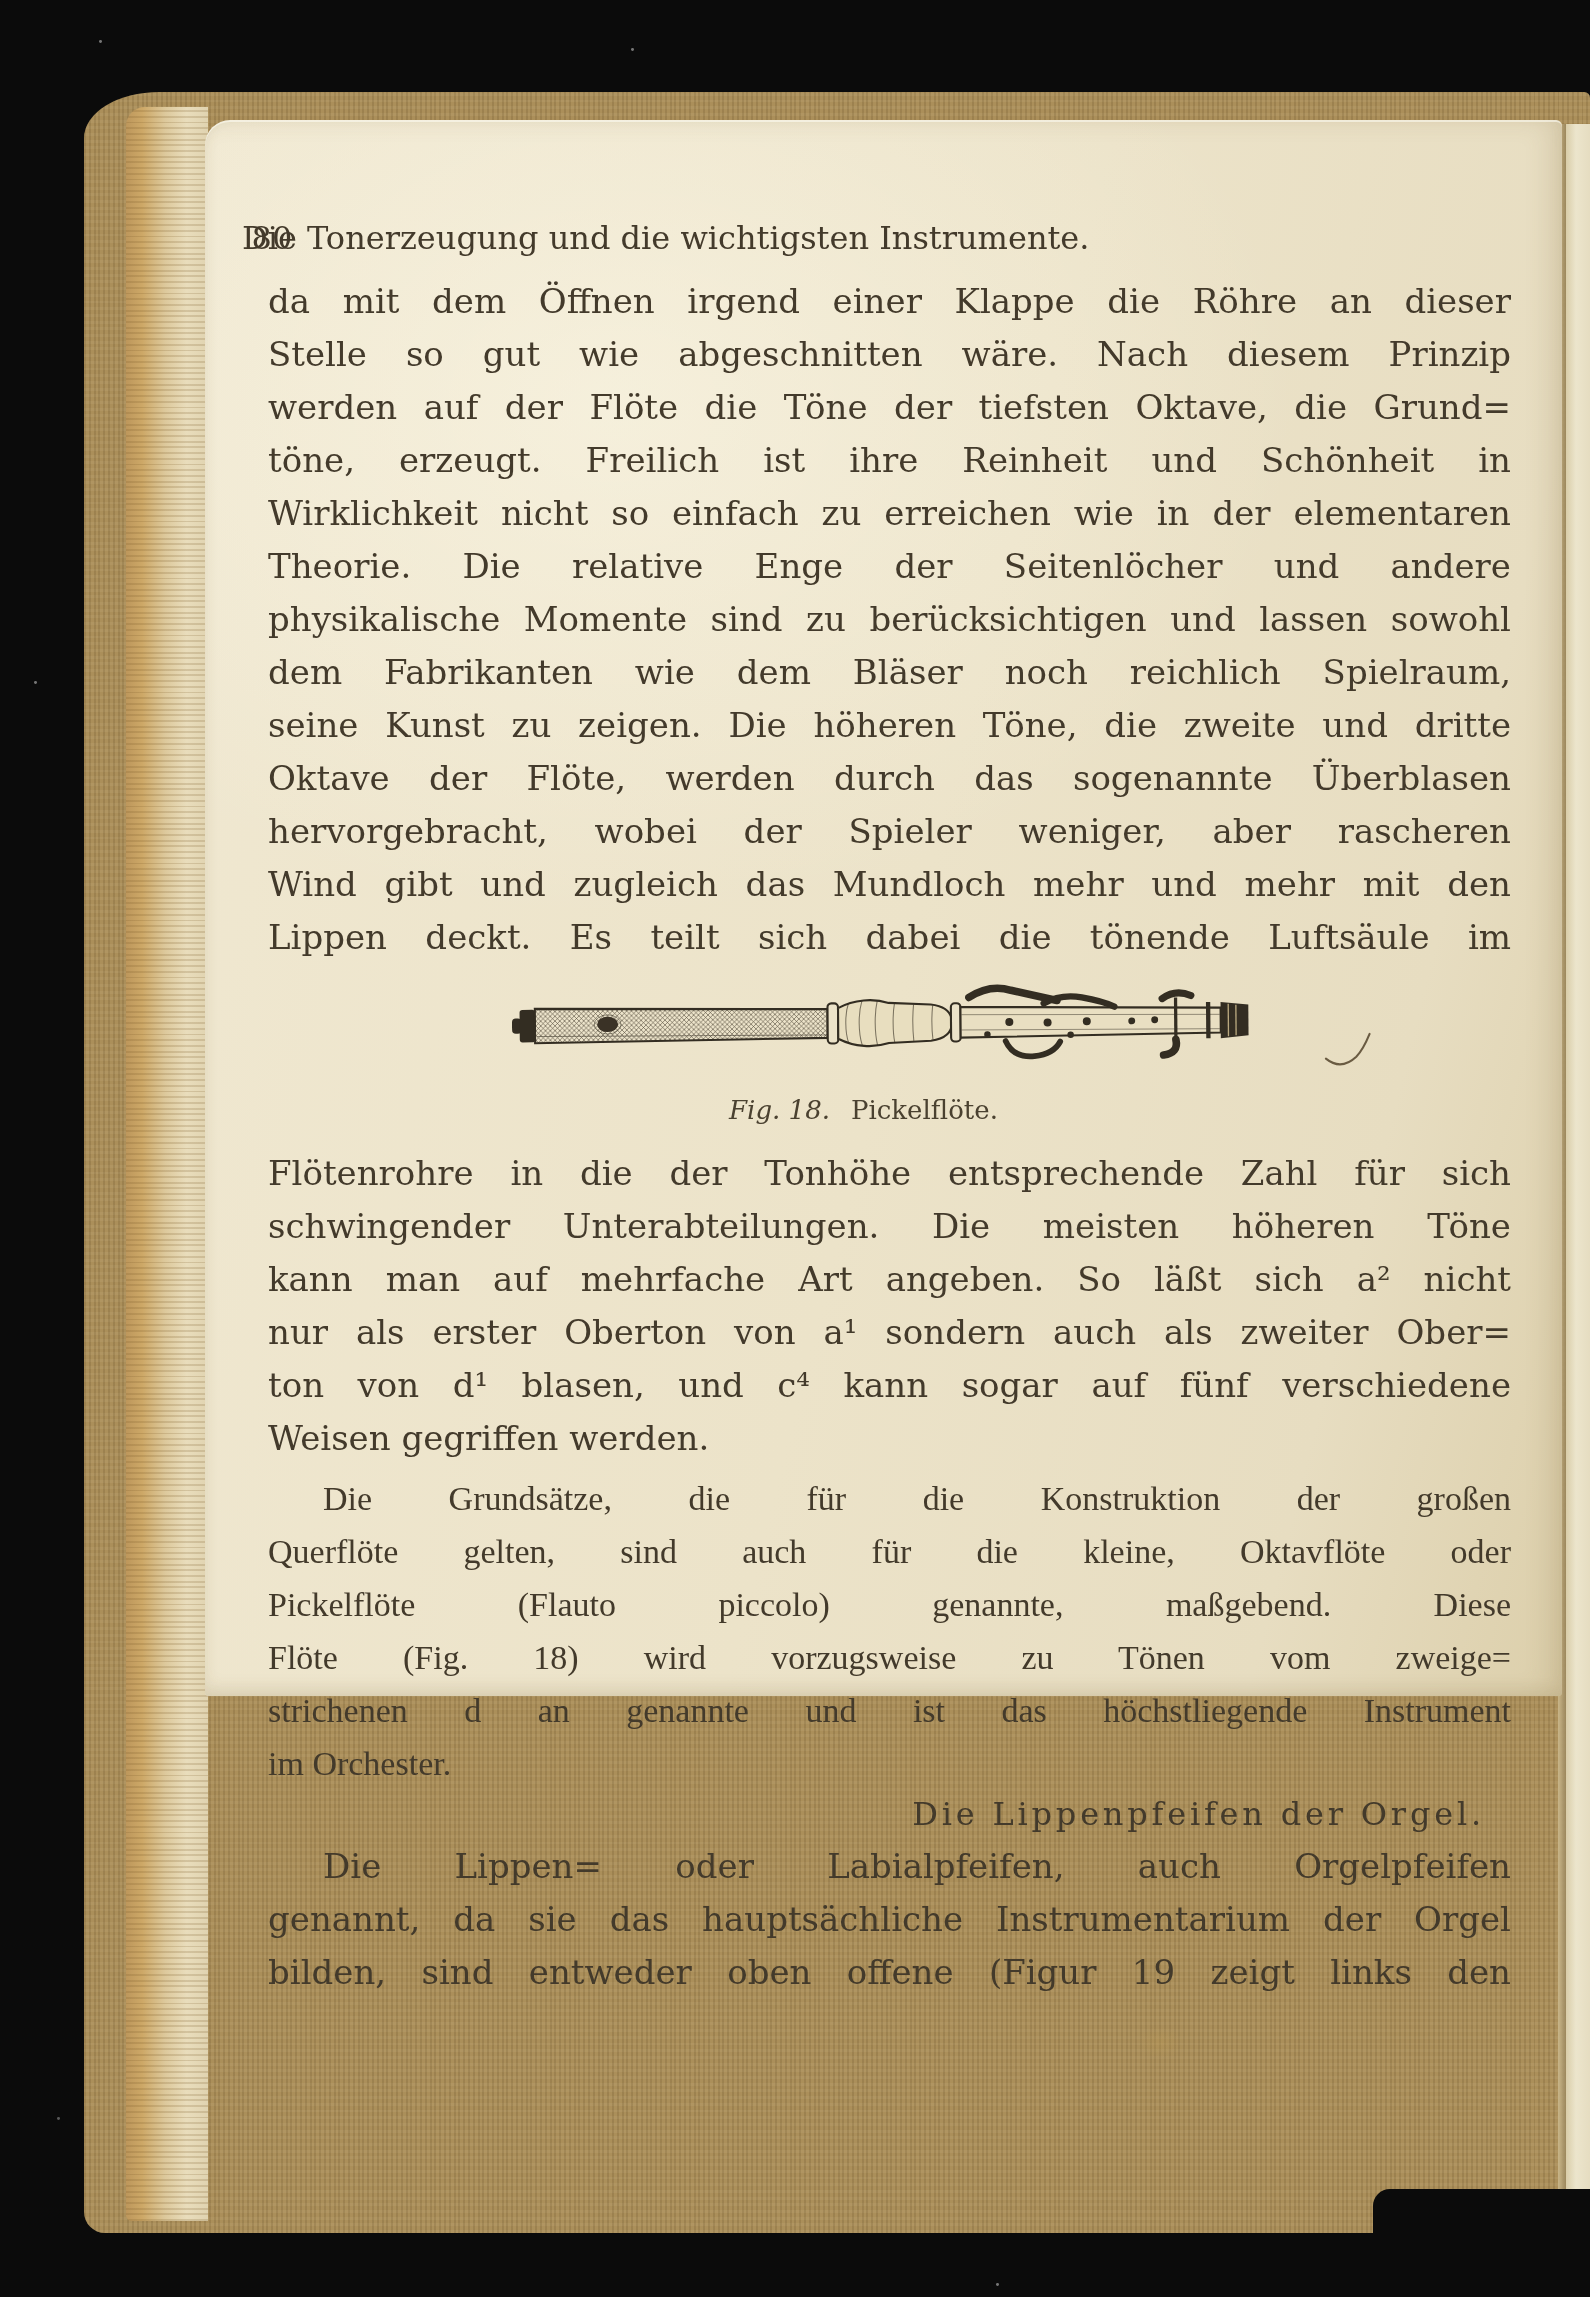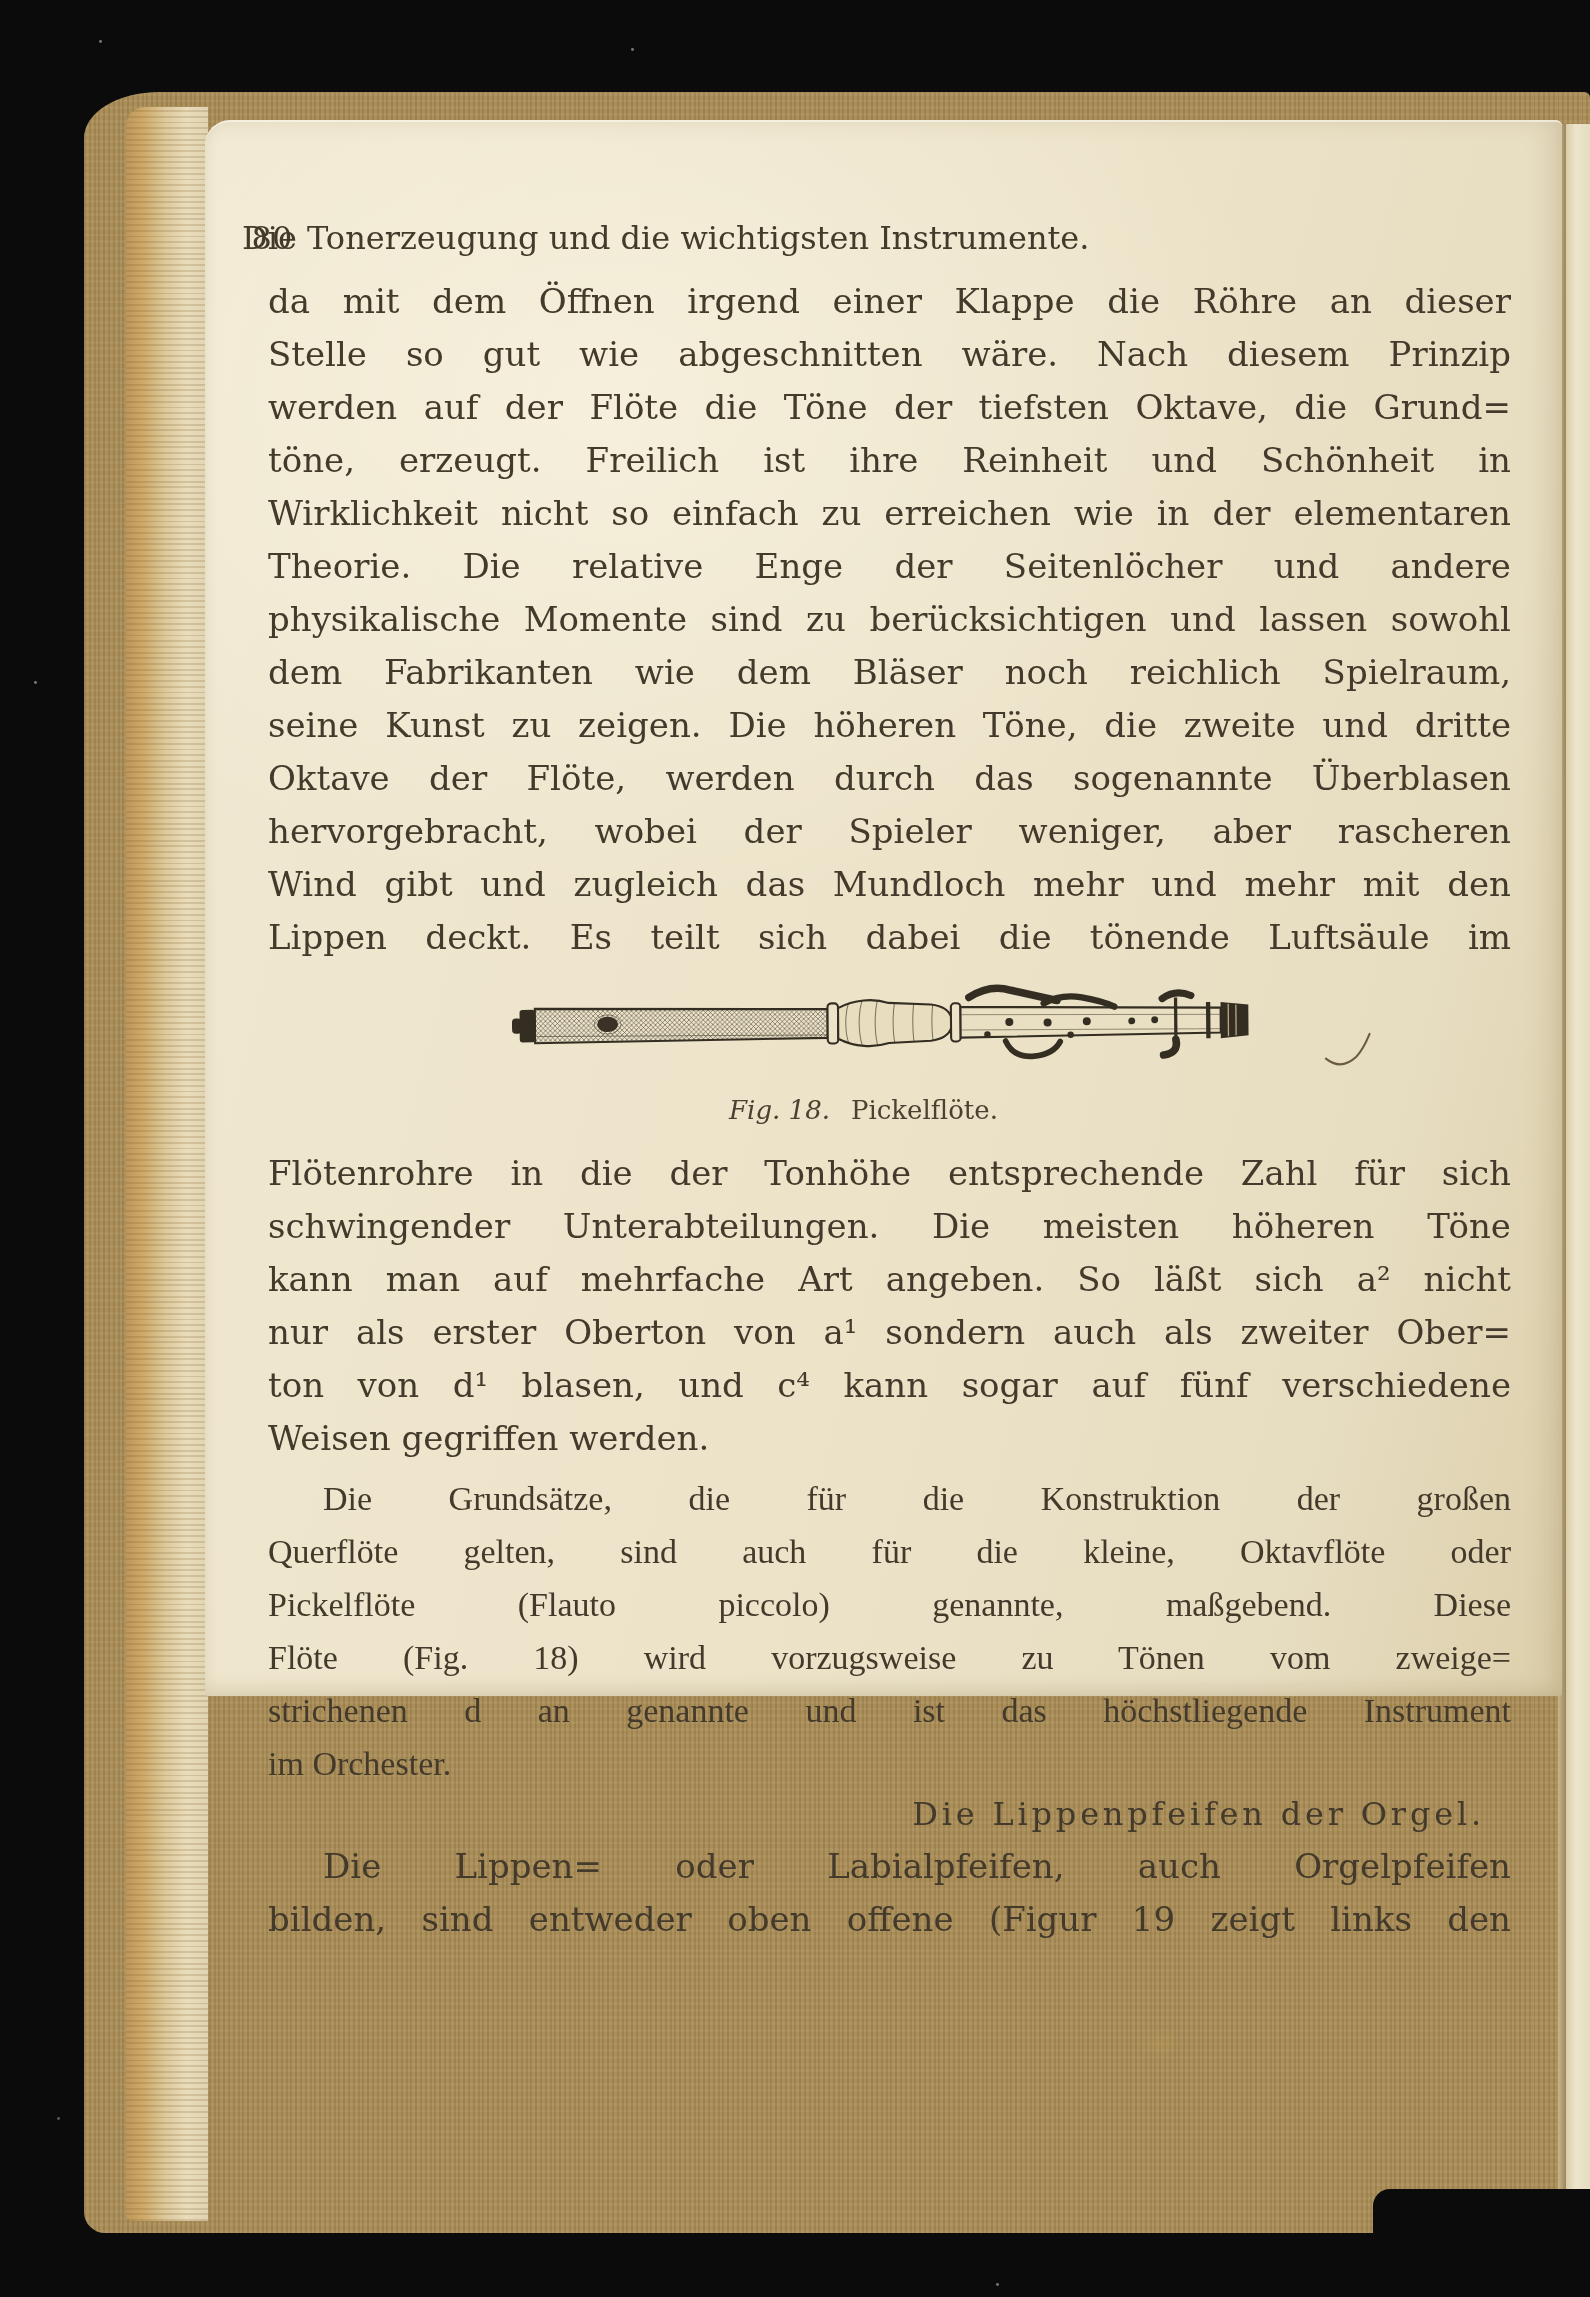--- a/index.html
+++ b/index.html
@@ -175,19 +175,20 @@
         <div class="line">Pickelflöte (Flauto piccolo) genannte, maßgebend.  Diese</div>
         <div class="line">Flöte (Fig. 18) wird vorzugsweise zu Tönen vom zweige=</div>
         <div class="line">strichenen d an genannte und ist das höchstliegende Instrument</div>
         <div class="line">im Orchester.</div>
       </div>
 
     <div class="col section-heading" style="position:absolute">Die Lippenpfeifen der Orgel.</div>
 
     <div id="para4" class="col para indent-first" style="position:absolute">
         <div class="line">Die Lippen= oder Labialpfeifen, auch Orgelpfeifen</div>
+        <div class="line">genannt, da sie das hauptsächliche Instrumentarium der Orgel</div>
         <div class="line">bilden, sind entweder oben offene (Figur 19 zeigt links den</div>
       </div>
   </div>
 
   <div class="br-black"></div>
 </div>
 
 
 </body></html>

